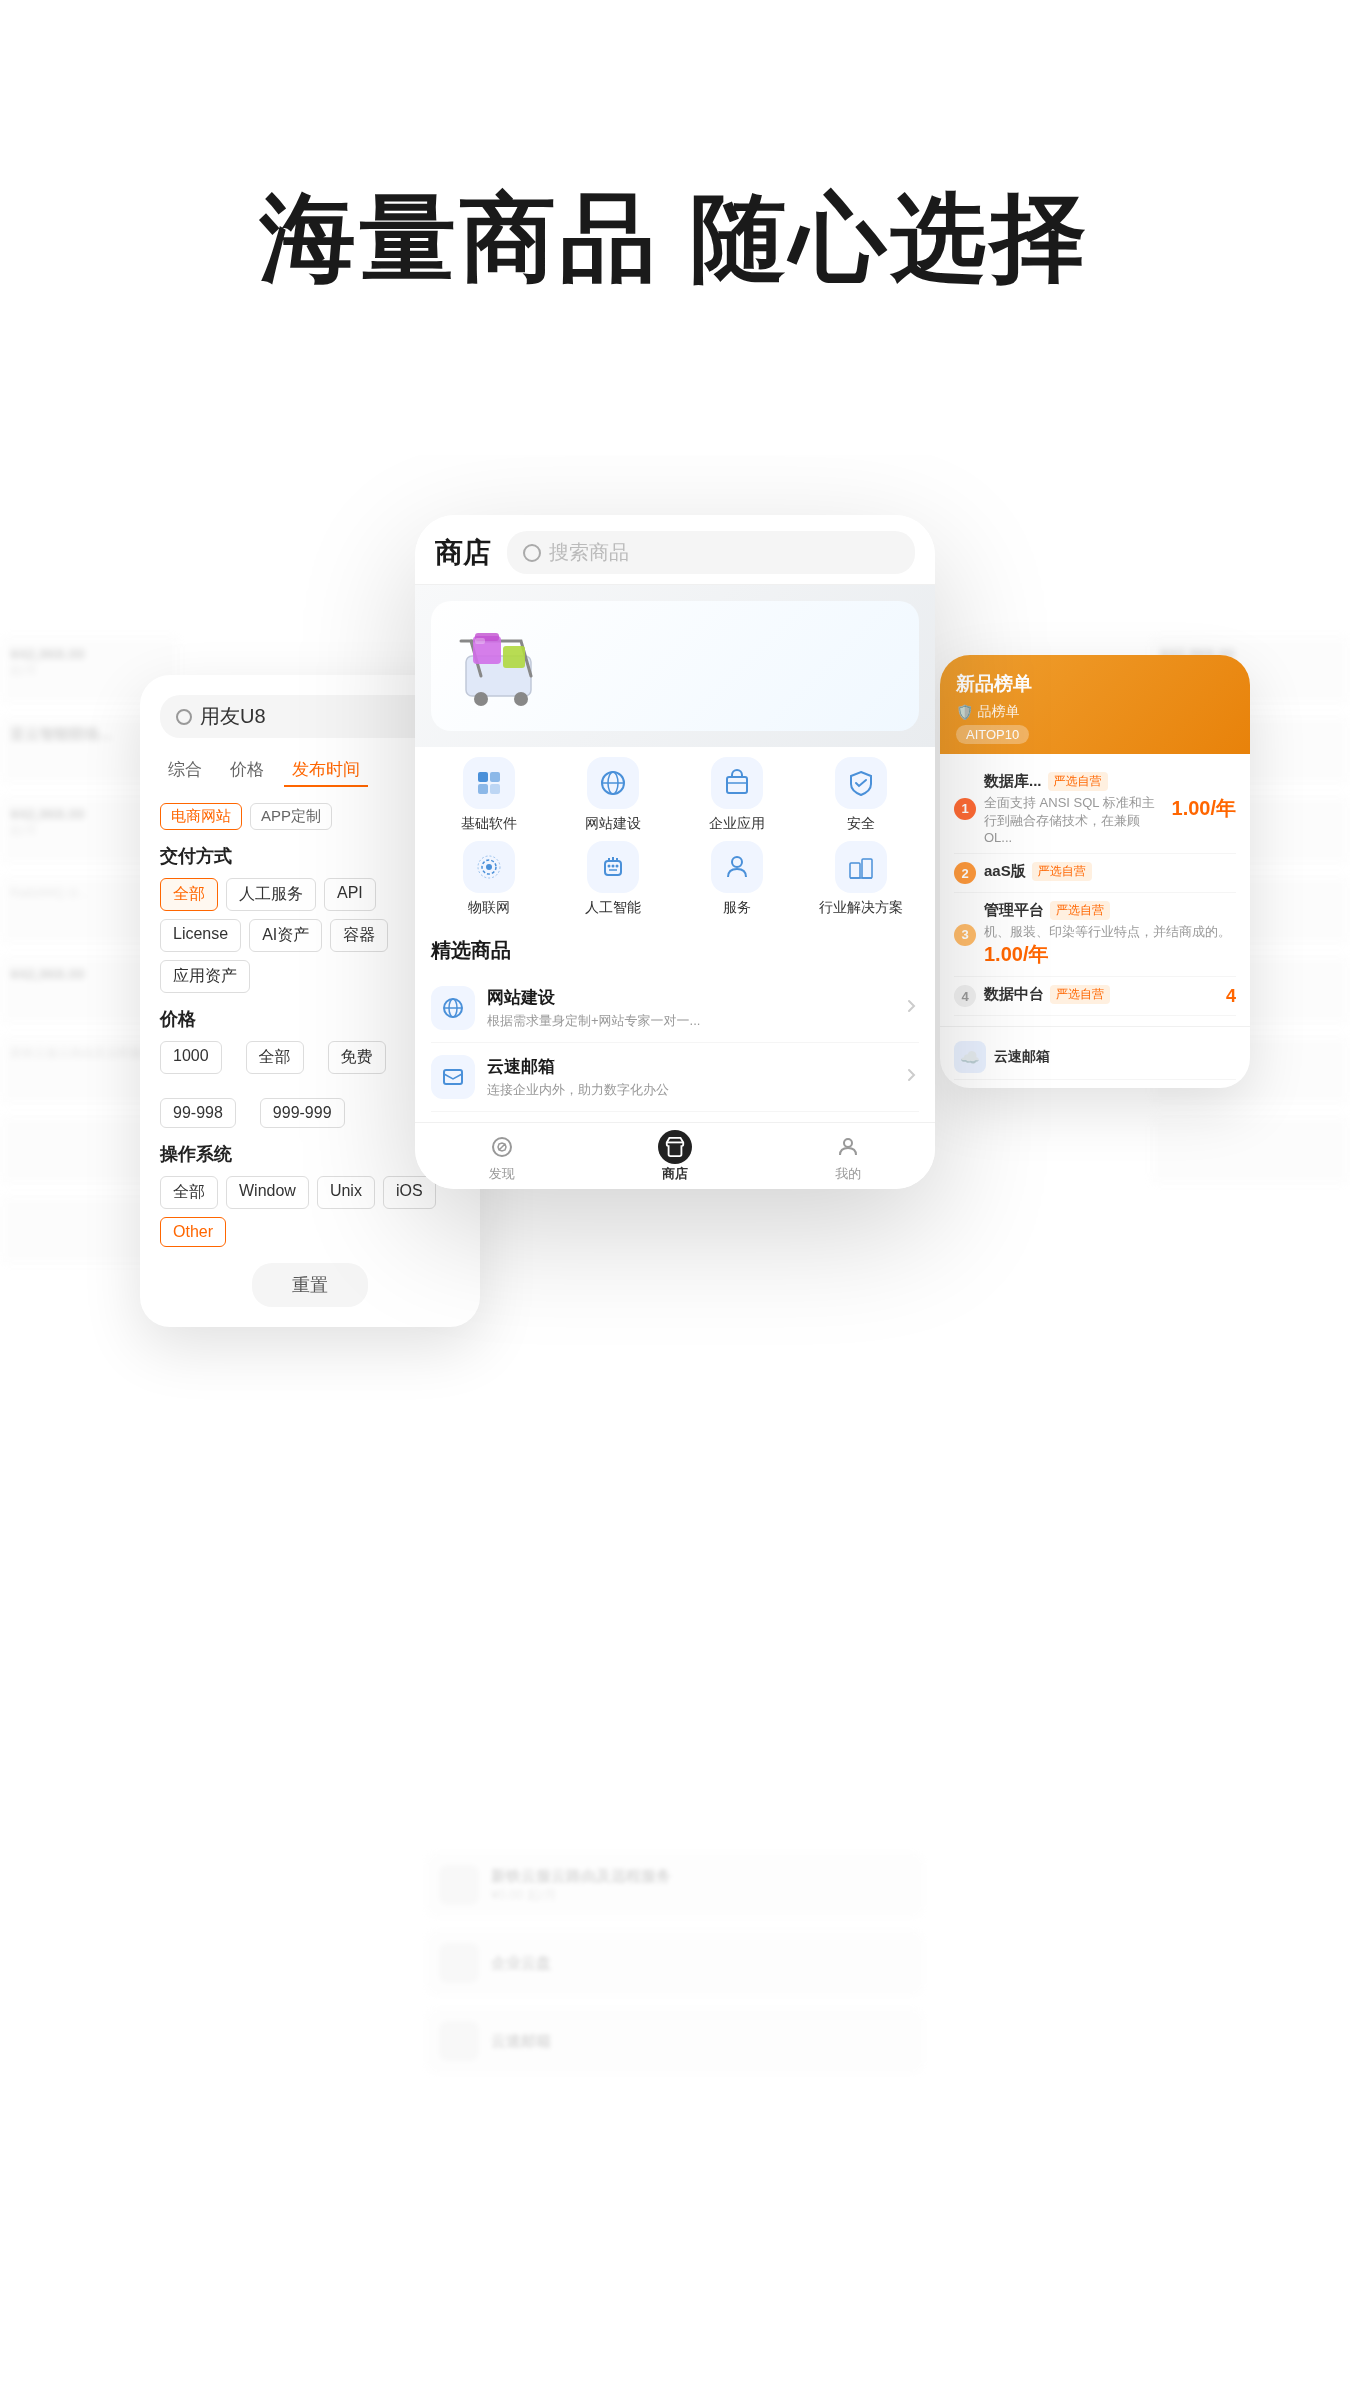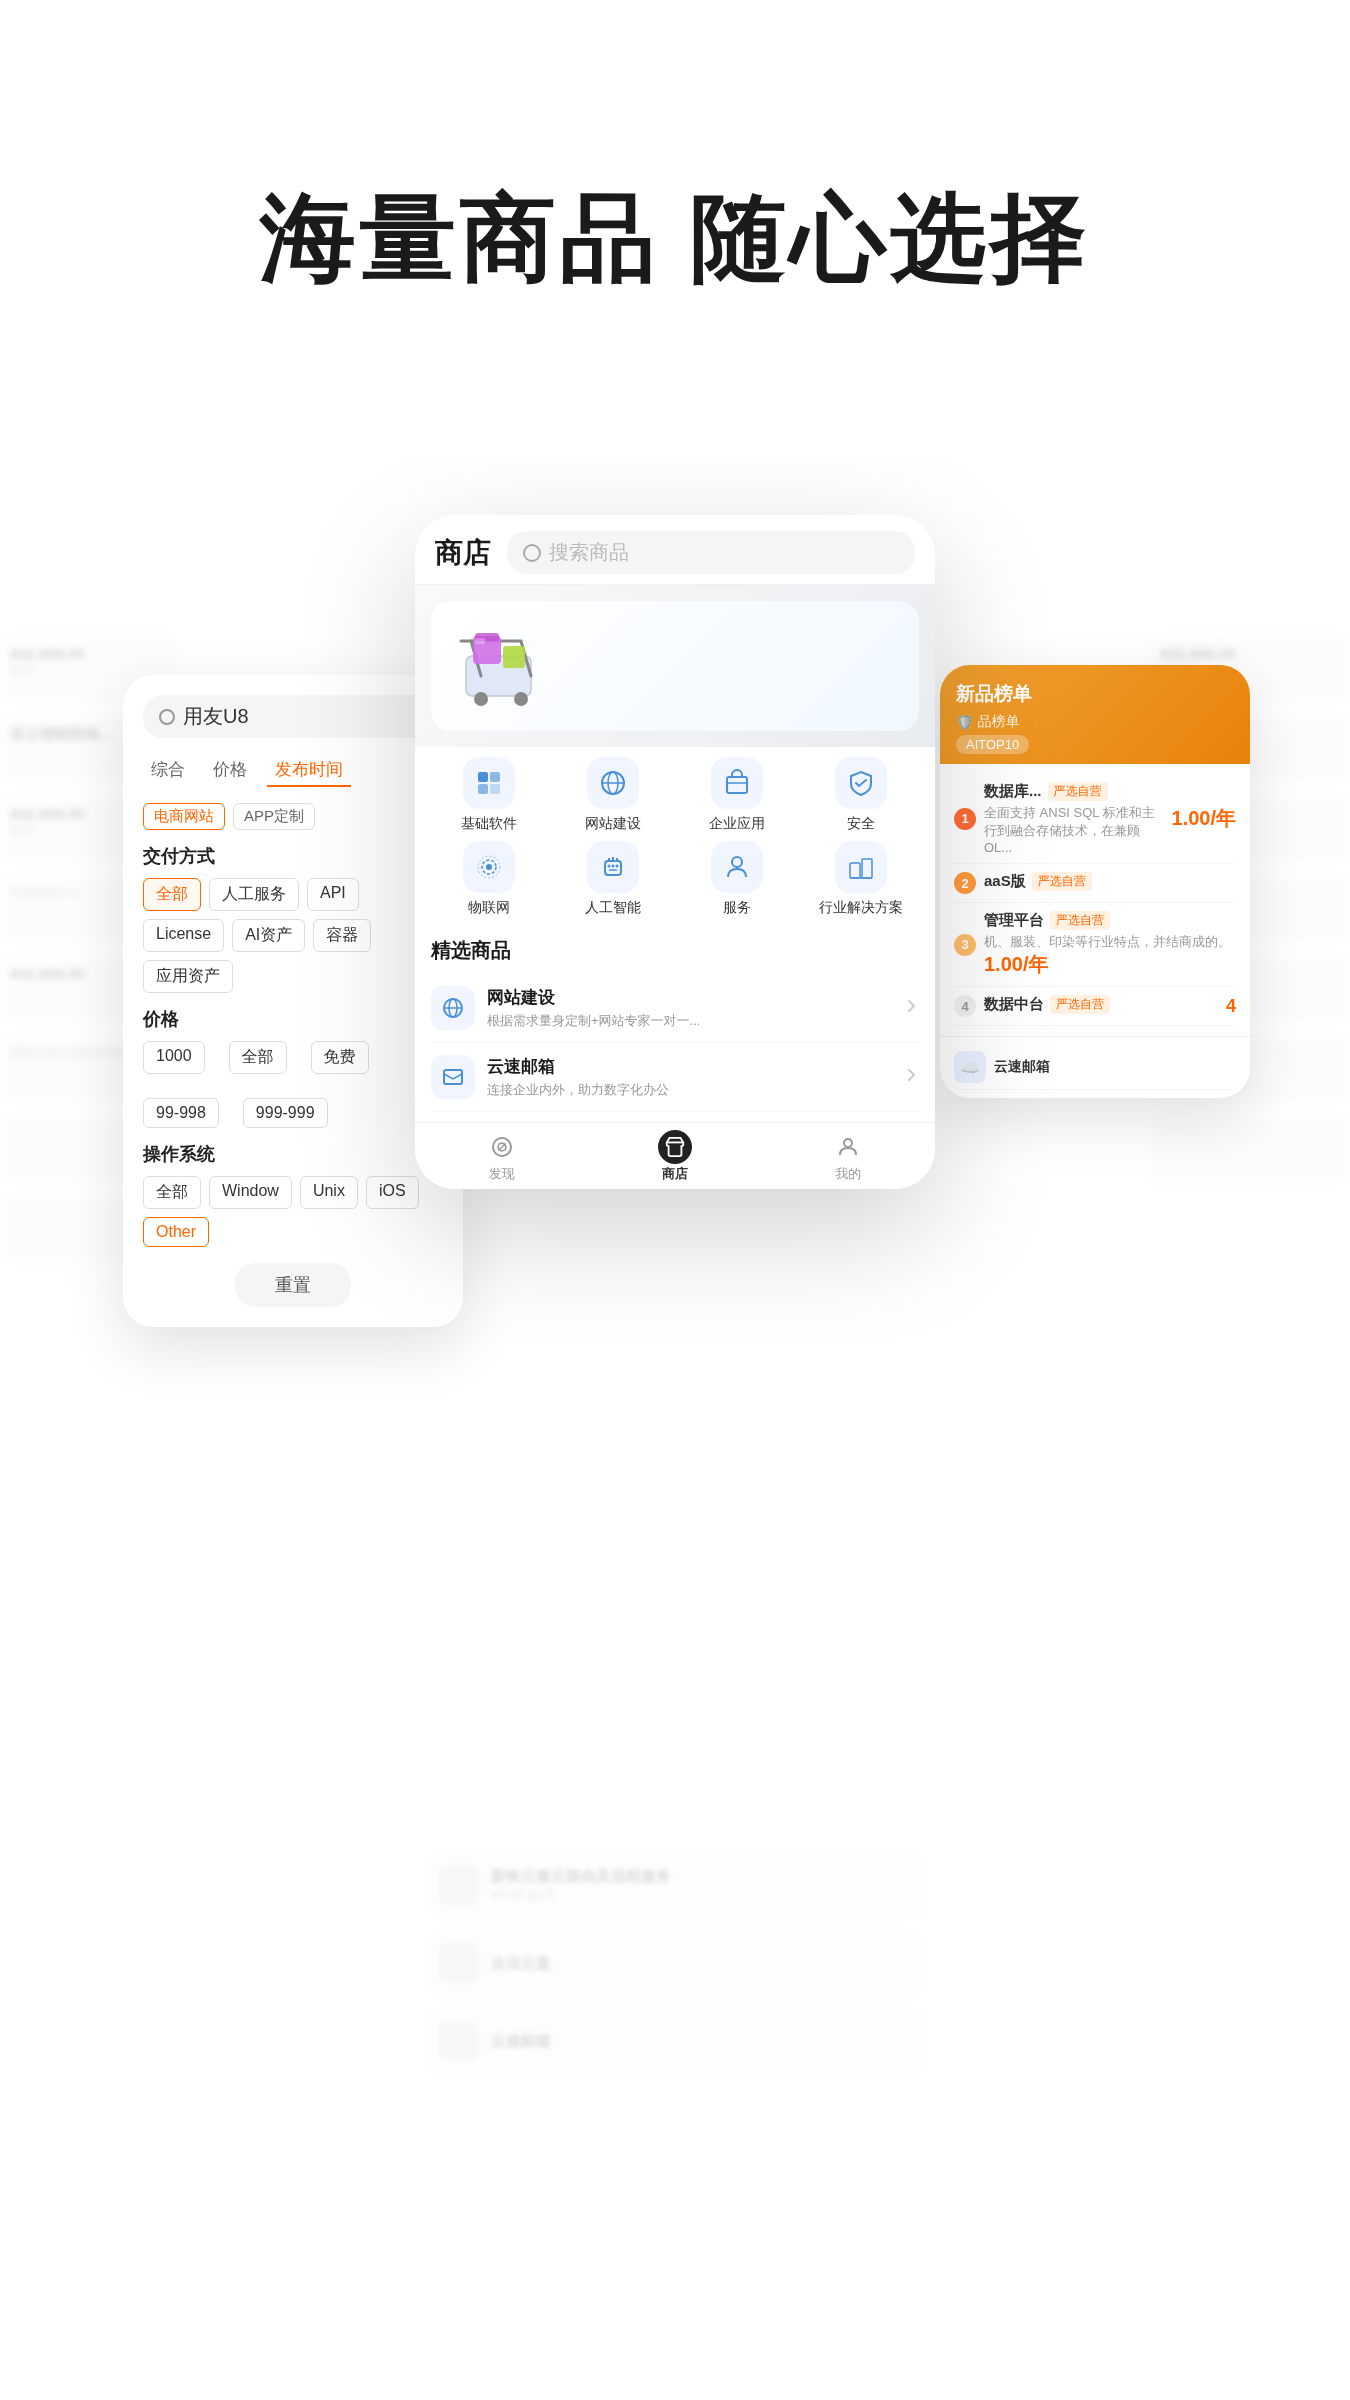--- a/index.html
+++ b/index.html
@@ -52,35 +52,35 @@
       background: #fff;
       border-radius: 40px;
       box-shadow: 0 40px 120px rgba(0,0,0,0.18);
       overflow: hidden;
       z-index: 10;
     }
 
     
     .phone-left {
       position: absolute;
-      left: 123px;
+      left: 140px;
       top: 220px;
       width: 340px;
       background: #fff;
       border-radius: 30px;
       box-shadow: 0 20px 60px rgba(0,0,0,0.12);
       overflow: hidden;
       z-index: 8;
     }
 
     
     .phone-right {
       position: absolute;
       right: 100px;
-      top: 210px;
+      top: 200px;
       width: 310px;
       background: #fff;
       border-radius: 30px;
       box-shadow: 0 20px 60px rgba(0,0,0,0.12);
       overflow: hidden;
       z-index: 9;
     }
 
     
     .left-panel-content {

